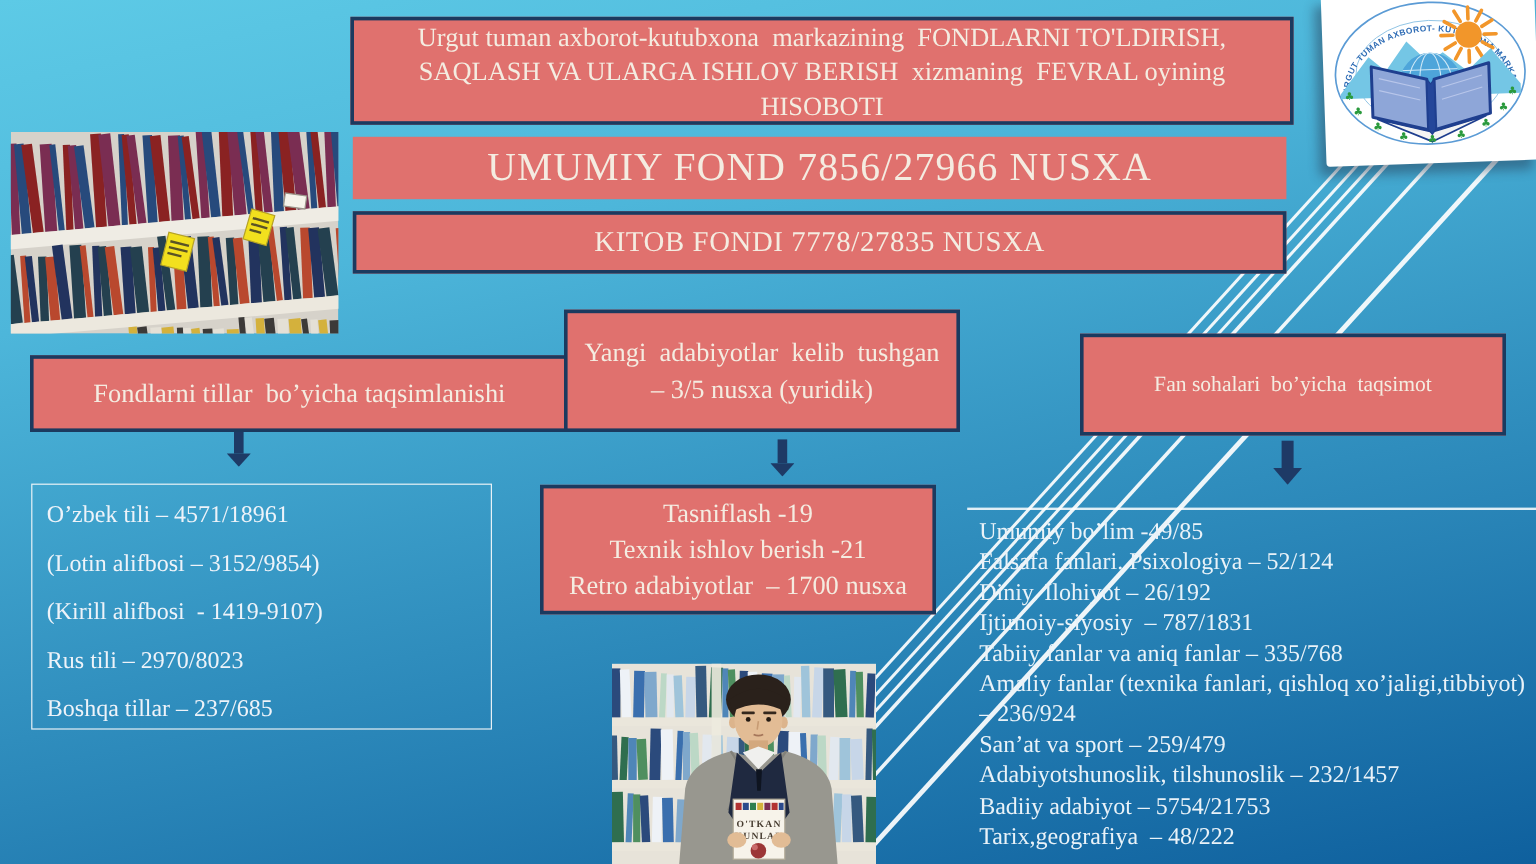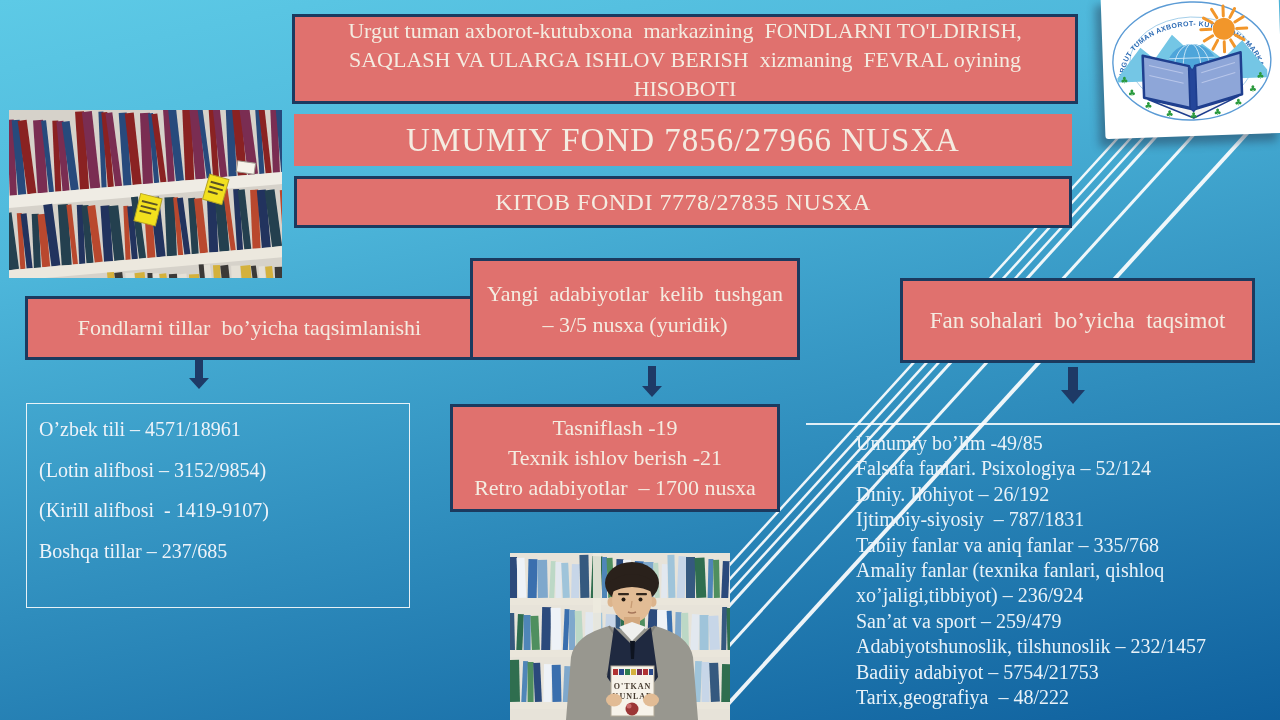--- a/index.html
+++ b/index.html
@@ -13,34 +13,34 @@
     position:absolute;background:#e0716e;border:3px solid #1b3a5f;
     color:#f4ece1;display:flex;align-items:center;justify-content:center;
     text-align:center;white-space:pre-wrap;box-sizing:border-box;z-index:3;
   }
   .noborder{border:none;}
   .title-box{left:292px;top:14px;width:786px;height:90px;font-size:22px;line-height:29px;padding:0 8px;}
   .umumiy-box{left:294px;top:114px;width:778px;height:52px;font-size:33px;letter-spacing:1px;}
   .kitob-box{left:294px;top:176px;width:778px;height:52px;font-size:24px;letter-spacing:.5px;}
   .lang-header{left:25px;top:296px;width:449px;height:64px;font-size:22px;line-height:28px;}
   .mid-header{left:470px;top:258px;width:330px;height:102px;font-size:22px;line-height:31px;}
-  .subj-header{left:900px;top:278px;width:355px;height:85px;font-size:23px;}
+  .subj-header{left:900px;top:278px;width:355px;height:85px;font-size:18px;}
   .tasnif-box{left:450px;top:404px;width:330px;height:108px;font-size:22px;flex-direction:column;}
   .tasnif-box .titem{line-height:30px;white-space:pre-wrap;}
   .wlist{
     position:absolute;left:26px;top:403px;width:384px;height:205px;
     border:1.5px solid rgba(252,252,252,.9);box-sizing:border-box;
     padding:5px 0 0 12px;color:#eef3f9;font-size:20px;z-index:3;
   }
   .wlist .li{line-height:40.5px;white-space:pre-wrap;}
   .subj-list{
     position:absolute;left:816px;top:431px;width:458px;color:#e9f2f8;
     font-size:20px;z-index:3;
   }
-  .subj-list .li{line-height:25.4px;white-space:pre-wrap;margin-left:40px;}
+  .subj-list .li{line-height:25.4px;white-space:pre-wrap;}
   .divider{position:absolute;left:806px;top:423px;width:474px;height:2px;
     background:rgba(255,255,255,.85);z-index:2;}
   .lines-svg{position:absolute;left:0;top:0;z-index:1;}
   .photo{position:absolute;z-index:2;}
   .books-photo{left:9px;top:110px;}
   .boy-photo{left:510px;top:553px;}
   .arrow{position:absolute;z-index:2;}
   .a1{left:189px;top:358px;}
   .a2{left:642px;top:366px;}
   .a3{left:1060px;top:367px;}
@@ -273,20 +273,21 @@
   <svg class="arrow a1" width="20" height="31">
     <g fill="#1e3a66">
         <rect x="6" y="0" width="8" height="20"></rect>
         <polygon points="0,20 20,20 10,31"></polygon>
       </g>
   </svg>
   <div class="wlist">
     <div class="li">O’zbek tili – 4571/18961</div>
     <div class="li">(Lotin alifbosi – 3152/9854)</div>
     <div class="li">(Kirill alifbosi  - 1419-9107)</div>
+    <div class="li">Rus tili – 2970/8023</div>
     <div class="li">Boshqa tillar – 237/685</div>
   </div>
 
   <div class="pbox mid-header">
     <span>Yangi  adabiyotlar  kelib  tushgan
 – 3/5 nusxa (yuridik)</span>
   </div>
   <svg class="arrow a2" width="20" height="31">
     <g fill="#1e3a66">
         <rect x="6" y="0" width="8" height="20"></rect>

